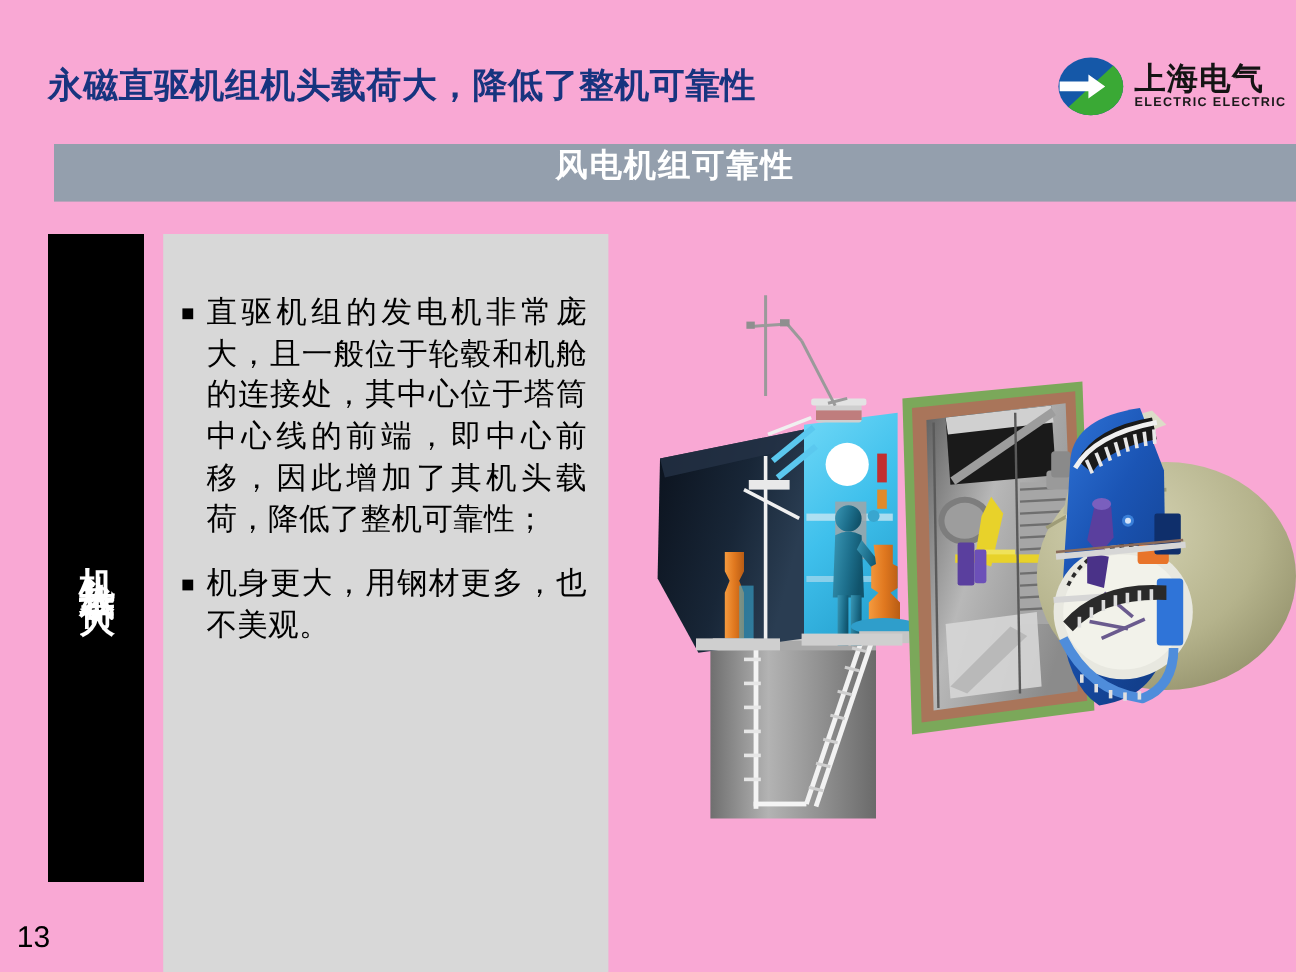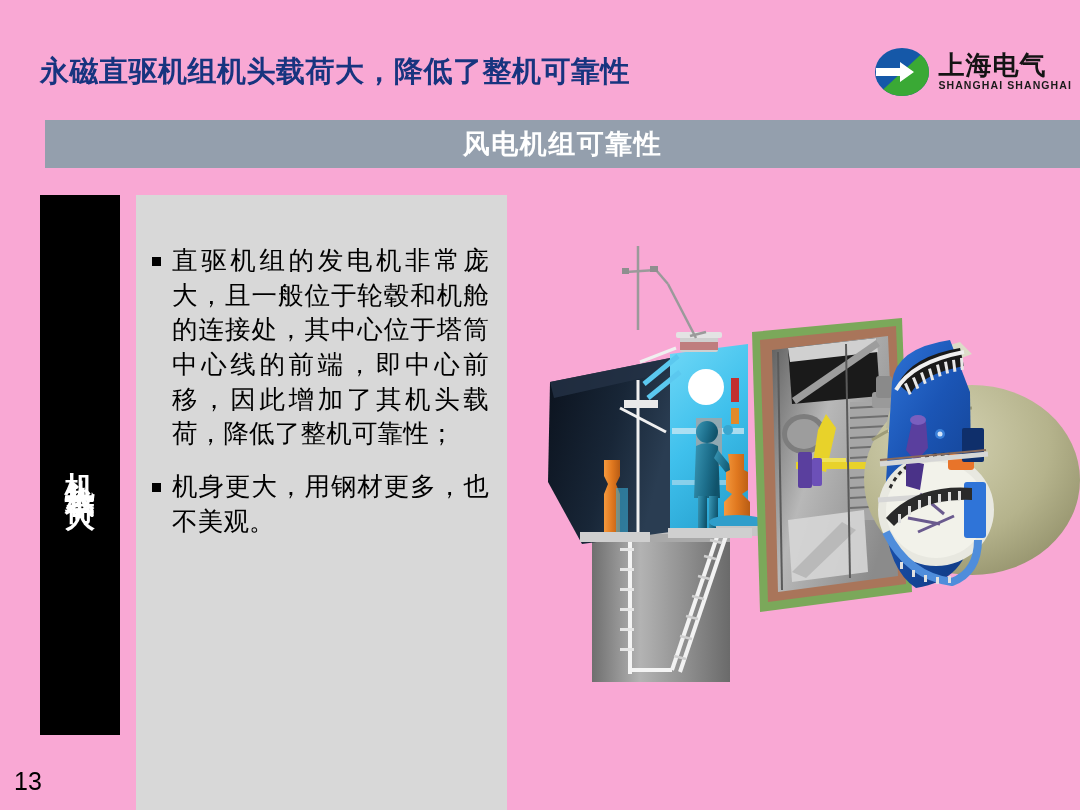--- a/index.html
+++ b/index.html
@@ -47,21 +47,21 @@
     font-size: 10.5px; font-weight: bold; color: #1a1a1a;
     letter-spacing: 1.1px; line-height: 1.1; margin-top: 1px;
   }
 
   
   .section-banner {
     position: absolute;
     left: 45px; top: 120px;
     width: 1035px; height: 48px;
     background: #949fad;
-    display: flex; align-items: center; justify-content: center;
+    display: flex; align-items: flex-start; justify-content: center;
   }
   .section-banner-text {
     font-family: "Liberation Sans", "DejaVu Sans", sans-serif;
     font-size: 27px; font-weight: bold; color: #ffffff;
     letter-spacing: 1.5px;
   }
 
   
   .side-tab {
     position: absolute;
@@ -150,21 +150,21 @@
           <polygon points="56,0 56,52 0,52" fill="#3aa935"></polygon>
           <path d="M2 22 L26 22 L26 16 L40 26 L26 36 L26 30 L2 30 Z" fill="#ffffff"></path>
           <path d="M26 6 L26 18 L20 18 L30 27 L40 18 L34 18 L34 6 Z" fill="#ffffff" opacity="0"></path>
         </g>
         <ellipse cx="28" cy="26" rx="27" ry="24" fill="none" stroke="#ffffff" stroke-width="0"></ellipse>
         <path d="M12 26 L27 22 L27 18 L38 26 L27 34 L27 30 Z" fill="#ffffff"></path>
       </svg>
     </span>
     <span class="logo-text">
       <span class="logo-cn">上海电气</span>
-      <span class="logo-en">SHANGHAI SHANGHAI</span>
+      <span class="logo-en">ELECTRIC ELECTRIC</span>
     </span>
   </div>
 
   <div class="section-banner">
     <span class="section-banner-text">风电机组可靠性</span>
   </div>
 
   <div class="side-tab">
     <span class="side-tab-text">机头载荷大</span>
   </div>

